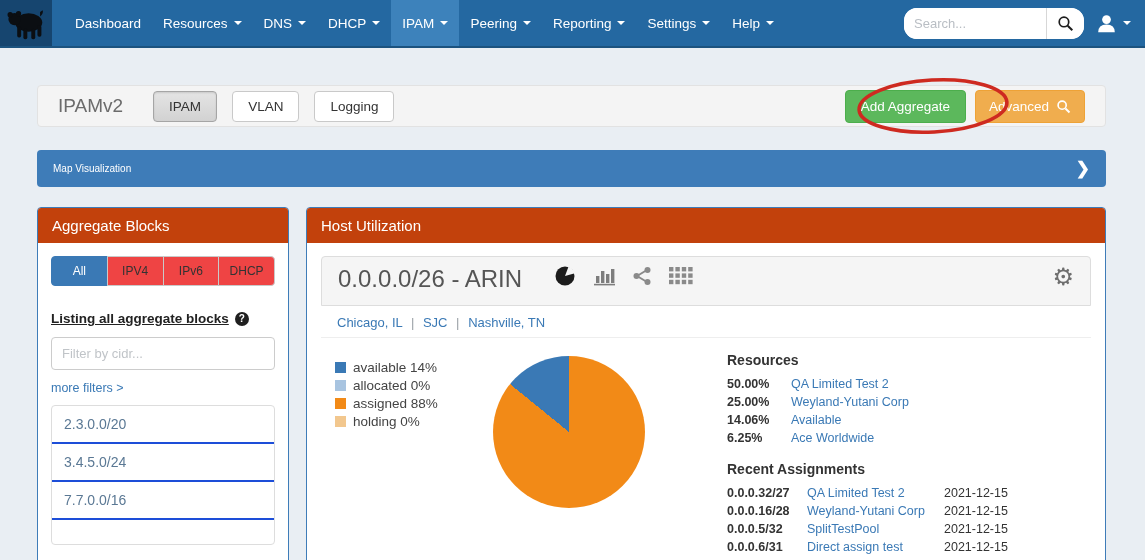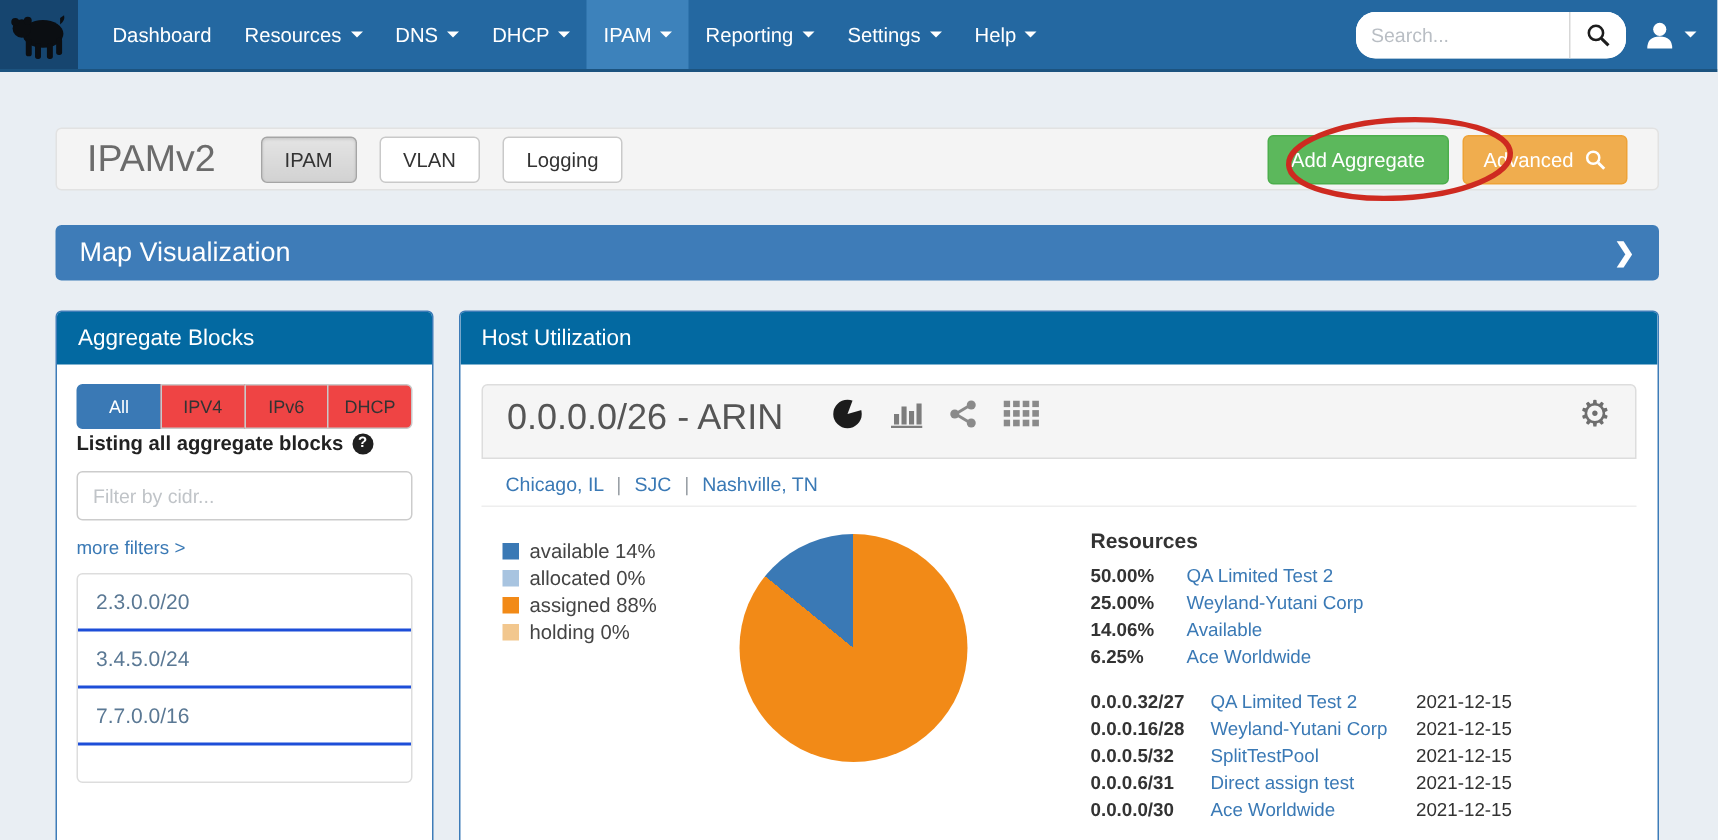--- a/index.html
+++ b/index.html
@@ -18,46 +18,46 @@
   .search-input { border:none; outline:none; width:142px; padding:0 10px; font-size:13px; color:#333; }
   .search-input::placeholder { color:#b9bec4; }
   .search-btn { width:38px; background:#fff; border:none; border-left:1px solid #d7d7d7; cursor:pointer; display:flex; align-items:center; justify-content:center; }
   .user-area { display:flex; align-items:center; gap:6px; cursor:pointer; }
 
   
   .content { position:absolute; left:37px; width:1069px; top:48px; }
 
   
   .toolbar { margin-top:37px; height:42px; background:#f4f4f4; border:1px solid #e2e2e2; border-radius:4px; display:flex; align-items:center; padding:0 20px; }
-  .toolbar-title { font-size:25px; color:#6b6b6b; margin-right:30px; }
+  .toolbar-title { font-size:19px; color:#6b6b6b; margin-right:30px; }
   .view-btn { font-size:13.5px; color:#333; background:#fff; border:1px solid #c9c9c9; border-radius:4px; padding:7px 15px; margin-right:15px; cursor:pointer; }
   .view-btn.active { background:linear-gradient(#e4e4e4,#d2d2d2); border-color:#a5a5a5; box-shadow:inset 0 1px 2px rgba(0,0,0,.12); }
   .toolbar-right { margin-left:auto; display:flex; align-items:center; gap:9px; }
   .btn-green { background:#5cb85c; border:1px solid #4cae4c; color:#fff; font-size:13.5px; padding:8px 15px; border-radius:4px; cursor:pointer; }
   .btn-orange { background:#f0ad4e; border:1px solid #eea236; color:#fff; font-size:13.5px; padding:8px 13px; border-radius:4px; cursor:pointer; display:flex; align-items:center; gap:7px; }
 
   
   .map-bar { margin-top:23px; height:37px; background:#3e7cb8; border-radius:4px; color:#fff; display:flex; align-items:center; padding:0 16px; cursor:pointer; }
-  .map-bar-title { font-size:18px; }
+  .map-bar-title { font-size:10px; }
   .map-chevron { margin-left:auto; font-size:17px; font-weight:bold; }
 
   
   .cols { margin-top:20px; display:flex; gap:17px; align-items:stretch; height:360px; }
   .panel { background:#fff; border:1px solid #3e7cb8; border-radius:4px 4px 0 0; overflow:hidden; }
-  .panel-header { background:#0369a1; color:#fff; font-size:15px; padding:9px 14px; }
+  .panel-header { background:#c2410c; color:#fff; font-size:15px; padding:9px 14px; }
 
   
   .left-panel { width:252px; flex:none; }
   .left-body { padding:13px 13px 0 13px; }
   .seg-tabs { display:flex; }
   .seg-tab { flex:1; text-align:center; font-size:12px; color:#333; background:#ef4444; border:1px solid #c9c9c9; padding:7px 0; margin-left:-1px; cursor:pointer; }
   .seg-tab:first-child { margin-left:0; border-radius:4px 0 0 4px; }
   .seg-tab:last-child { border-radius:0 4px 4px 0; }
   .seg-tab.active { background:#3a79b5; border-color:#3a79b5; color:#fff; }
-  .listing-line { margin-top:2px; font-size:13.5px; font-weight:bold; color:#222; display:flex; align-items:center; gap:6px; }
+  .listing-line { margin-top:25px; font-size:13.5px; font-weight:bold; color:#222; display:flex; align-items:center; gap:6px;text-decoration:underline; }
   .help-badge { width:14px; height:14px; border-radius:50%; background:#1f1f1f; color:#fff; font-size:10px; line-height:14px; text-align:center; flex:none; cursor:pointer; }
   .filter-input { margin-top:11px; width:100%; border:1px solid #ccc; border-radius:4px; padding:8px 10px; font-size:13px; color:#333; outline:none; }
   .filter-input::placeholder { color:#c0c4c8; }
   .more-filters { display:inline-block; margin:11px 0 10px 0; font-size:12.5px; color:#3a79b5; text-decoration:none; cursor:pointer; }
   .block-list { border:1px solid #ddd; border-radius:4px; }
   .block-row { padding:10px 12px; font-size:14px; color:#5a7894; border-top:2px solid #1d4ed8; cursor:pointer; }
   .block-row:first-child { border-top:none; }
   .block-row.empty { height:26px; }
 
   
@@ -123,20 +123,24 @@
     <a class="nav-item">
         <span>DNS</span>
         <span class="caret"></span>
       </a>
     <a class="nav-item">
         <span>DHCP</span>
         <span class="caret"></span>
       </a>
     <a class="nav-item active">
         <span>IPAM</span>
+        <span class="caret"></span>
+      </a>
+    <a class="nav-item">
+        <span>Peering</span>
         <span class="caret"></span>
       </a>
     <a class="nav-item">
         <span>Reporting</span>
         <span class="caret"></span>
       </a>
     <a class="nav-item">
         <span>Settings</span>
         <span class="caret"></span>
       </a>
@@ -312,20 +316,21 @@
             <div class="res-row">
                 <span class="res-pct">14.06%</span>
                 <a class="blue-link">Available</a>
               </div>
             <div class="res-row">
                 <span class="res-pct">6.25%</span>
                 <a class="blue-link">Ace Worldwide</a>
               </div>
 
             <div class="assign-section">
+              <div class="info-heading">Recent Assignments</div>
               <div class="assign-row">
                   <span class="assign-cidr">0.0.0.32/27</span>
                   <a class="blue-link">QA Limited Test 2</a>
                   <span class="assign-date">2021-12-15</span>
                 </div>
               <div class="assign-row">
                   <span class="assign-cidr">0.0.0.16/28</span>
                   <a class="blue-link">Weyland-Yutani Corp</a>
                   <span class="assign-date">2021-12-15</span>
                 </div>

